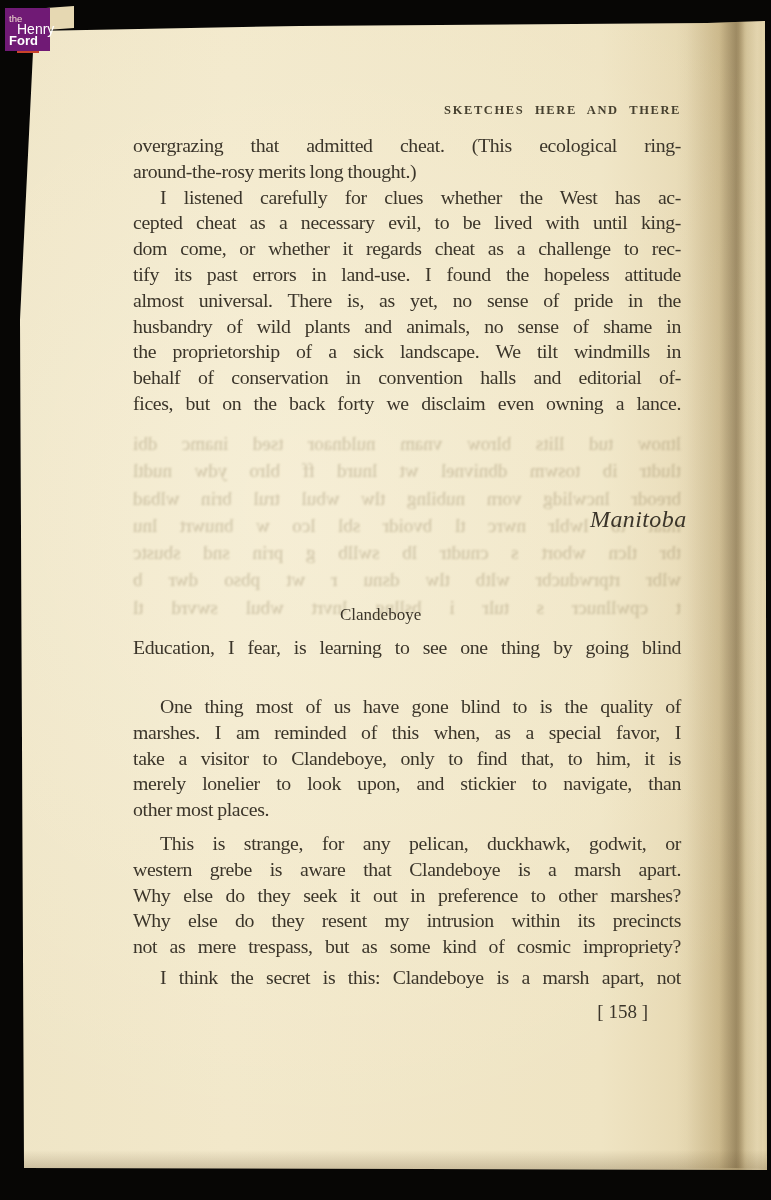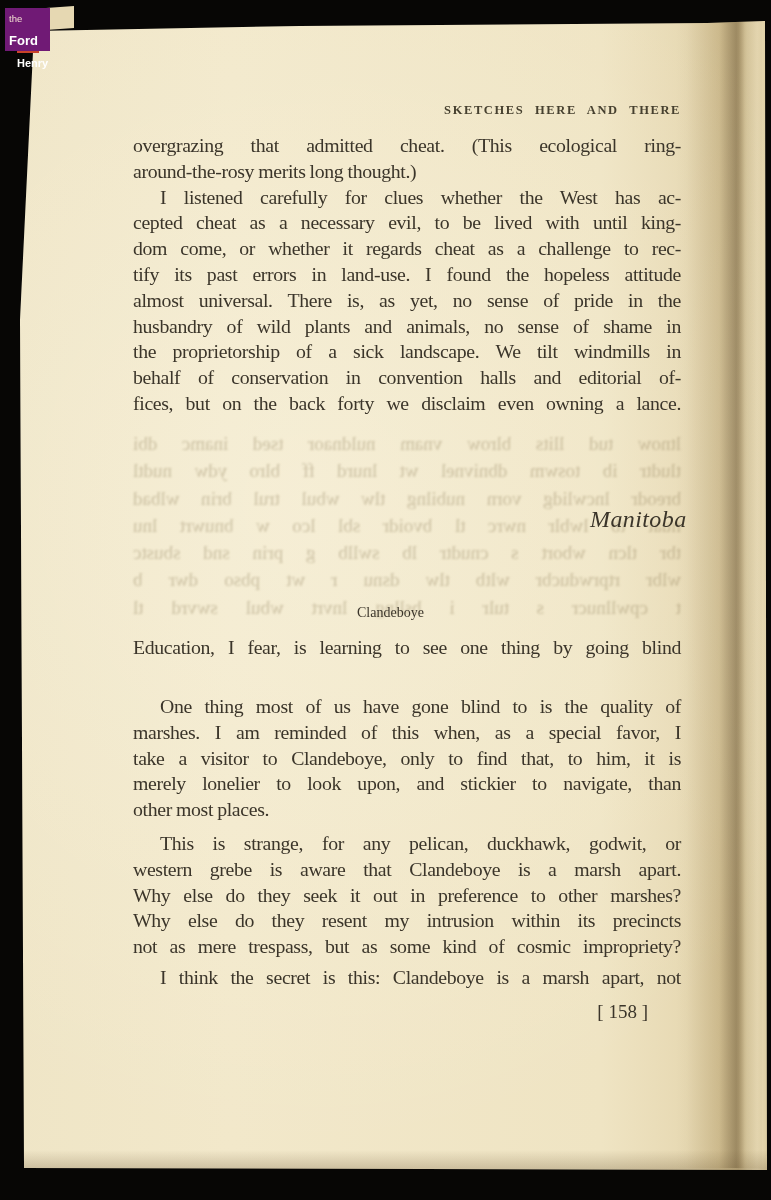--- a/index.html
+++ b/index.html
@@ -52,34 +52,34 @@
     text-align:justify;text-align-last:justify;
     white-space:nowrap;
   }
   .line.last{text-align-last:left;}
   .line.ind{padding-left:27px;}
   .section-heading{
     position:absolute;left:457px;top:506px;
     font-style:italic;font-size:24px;letter-spacing:0.4px;color:#3b352a;
   }
   .sub-heading{
-    position:absolute;left:224px;top:605px;
-    font-size:14px;color:#3b352a;
+    position:absolute;left:207px;top:605px;
+    font-size:17px;color:#3b352a;
   }
   .page-number{
     position:absolute;left:0;top:1001px;width:548px;
     text-align:right;transform:translateX(-33px);
     font-size:19px;color:#3b352a;
   }
   
   .logo{position:absolute;left:5px;top:8px;width:45px;height:43px;background:#701a75;z-index:10;}
   .logo-ext{position:absolute;left:17px;top:41px;width:22px;height:12px;background:#c9432a;z-index:9;}
   .logo span{position:absolute;color:#ffffff;font-family:"Liberation Sans", sans-serif;line-height:1;}
   .logo .l-the{left:4px;top:6px;font-size:9.5px;font-weight:400;color:#f3ded2;}
-  .logo .l-henry{left:12px;top:14px;font-size:11px;font-weight:bold;margin-top:36px;}
+  .logo .l-henry{left:12px;top:14px;font-size:14px;font-weight:normal;}
   .logo .l-ford{left:4px;top:26px;font-size:13px;font-weight:bold;}
 </style>
 </head>
 <body>
 
 <div class="under-corner"></div>
 <div class="page">
 
   <div class="ghost">
       <div class="gline">ltnow tud llits blrow vnam nuldnaor tsed inamc dbi</div>

